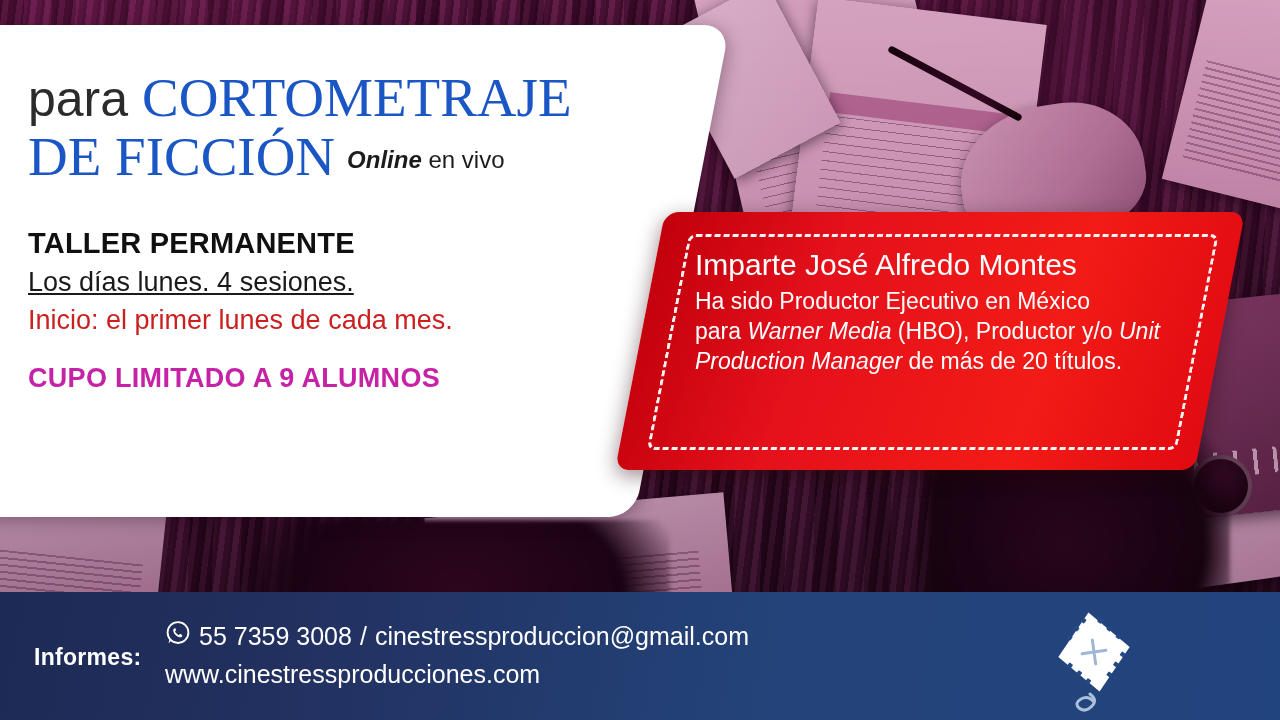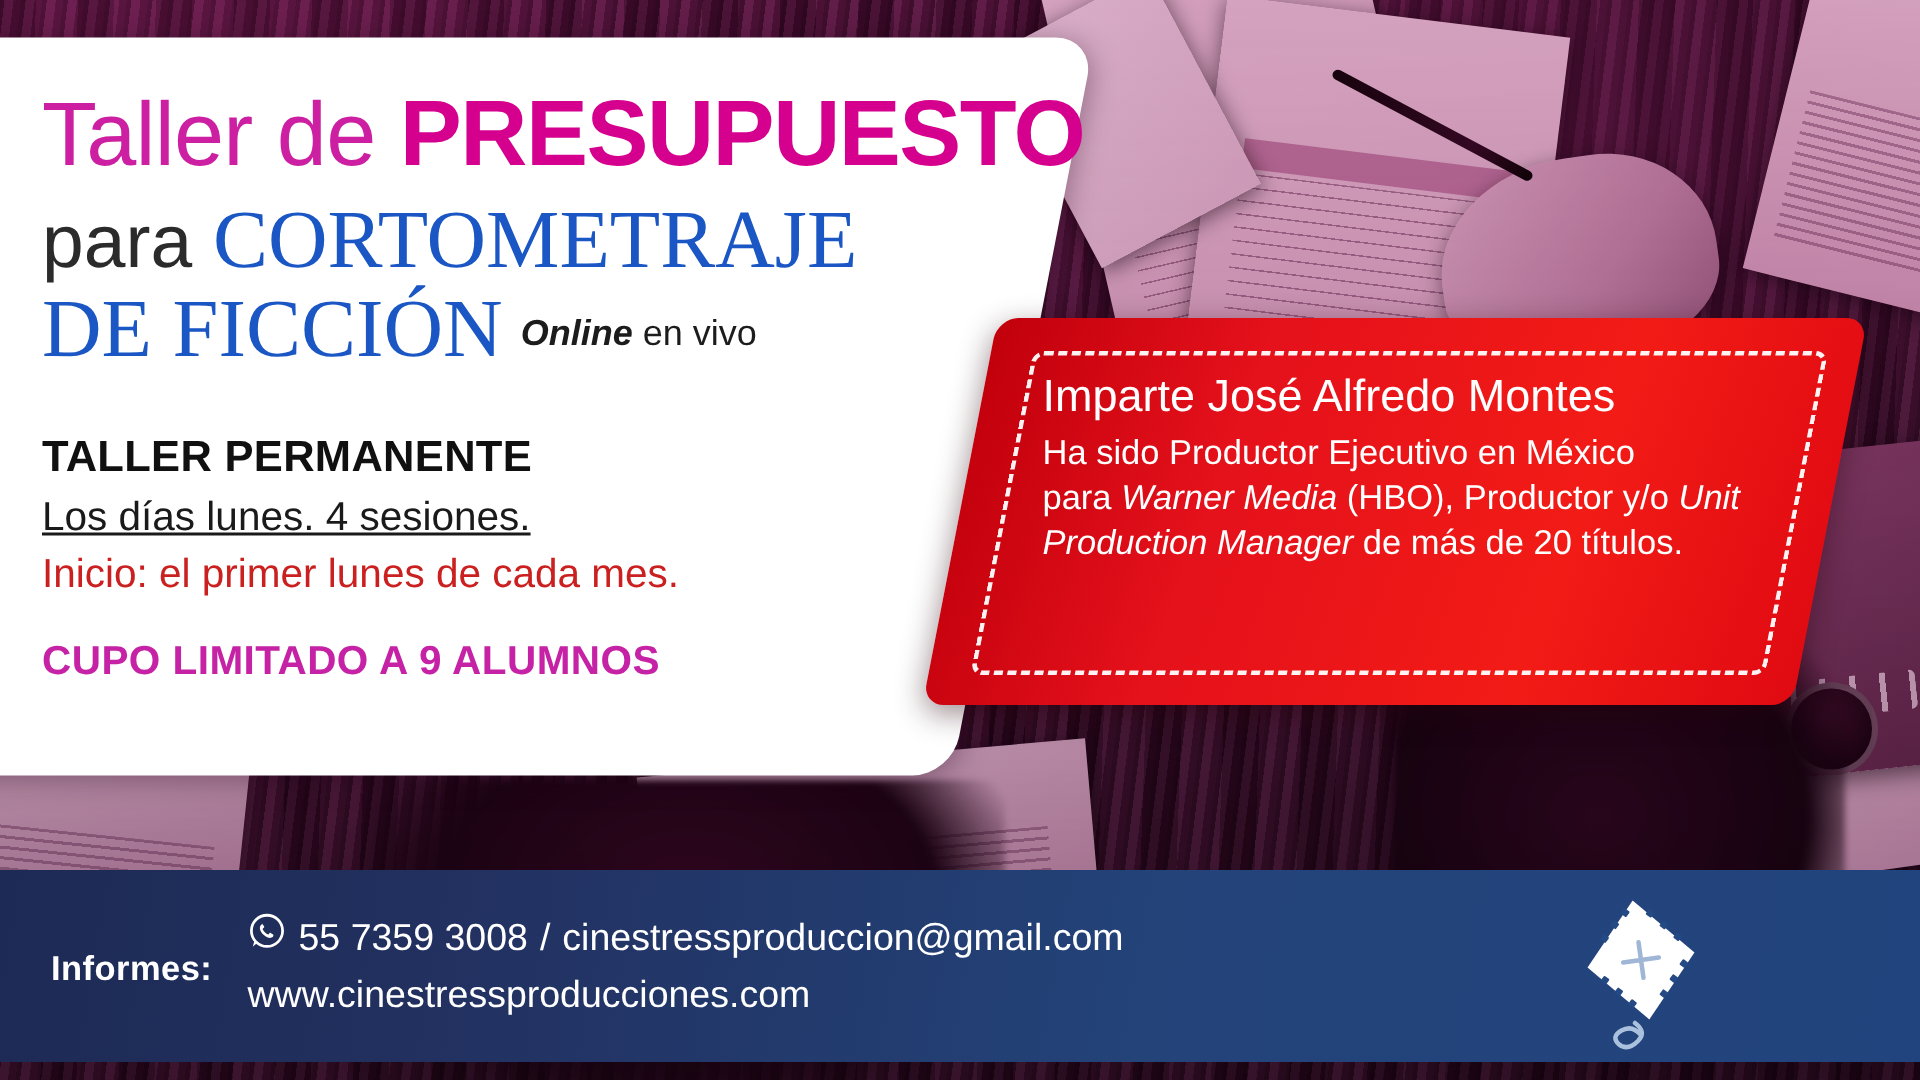--- a/index.html
+++ b/index.html
@@ -290,21 +290,21 @@
     margin-top: 4px;
     font-size: 23px;
     font-weight: 400;
     line-height: 1.32;
   }
   .bio i { font-style: italic; }
 
   
   .footer {
     position: absolute;
-    left: 0; bottom: 12px;
+    left: 0; bottom: 0;
     width: 1280px; height: 128px;
     background: linear-gradient(100deg, #1d2a55 0%, #22305f 22%, #234379 60%, #22447e 100%);
   }
   .footer-inner {
     position: absolute;
     inset: 0;
     display: flex;
     align-items: center;
   }
   .informes {
@@ -401,23 +401,20 @@
     <div class="blob-dark"></div>
     <div class="blob-dark2"></div>
 
     <div class="duotone"></div>
   </div>
 
   <div class="white-panel"></div>
 
   <div class="white-content">
 
-    <div class="line1">
-      <span class="t-taller">Taller de </span><span class="t-presupuesto">PRESUPUESTO</span>
-    </div>
 
     <div class="line2">
       <span class="t-para">para </span><span class="t-serif">CORTOMETRAJE</span>
     </div>
 
     <div class="line3">
       <span class="t-serif">DE FICCIÓN</span><span class="t-online">Online</span><span class="t-envivo"> en vivo</span>
     </div>
 
     <div class="sched">

